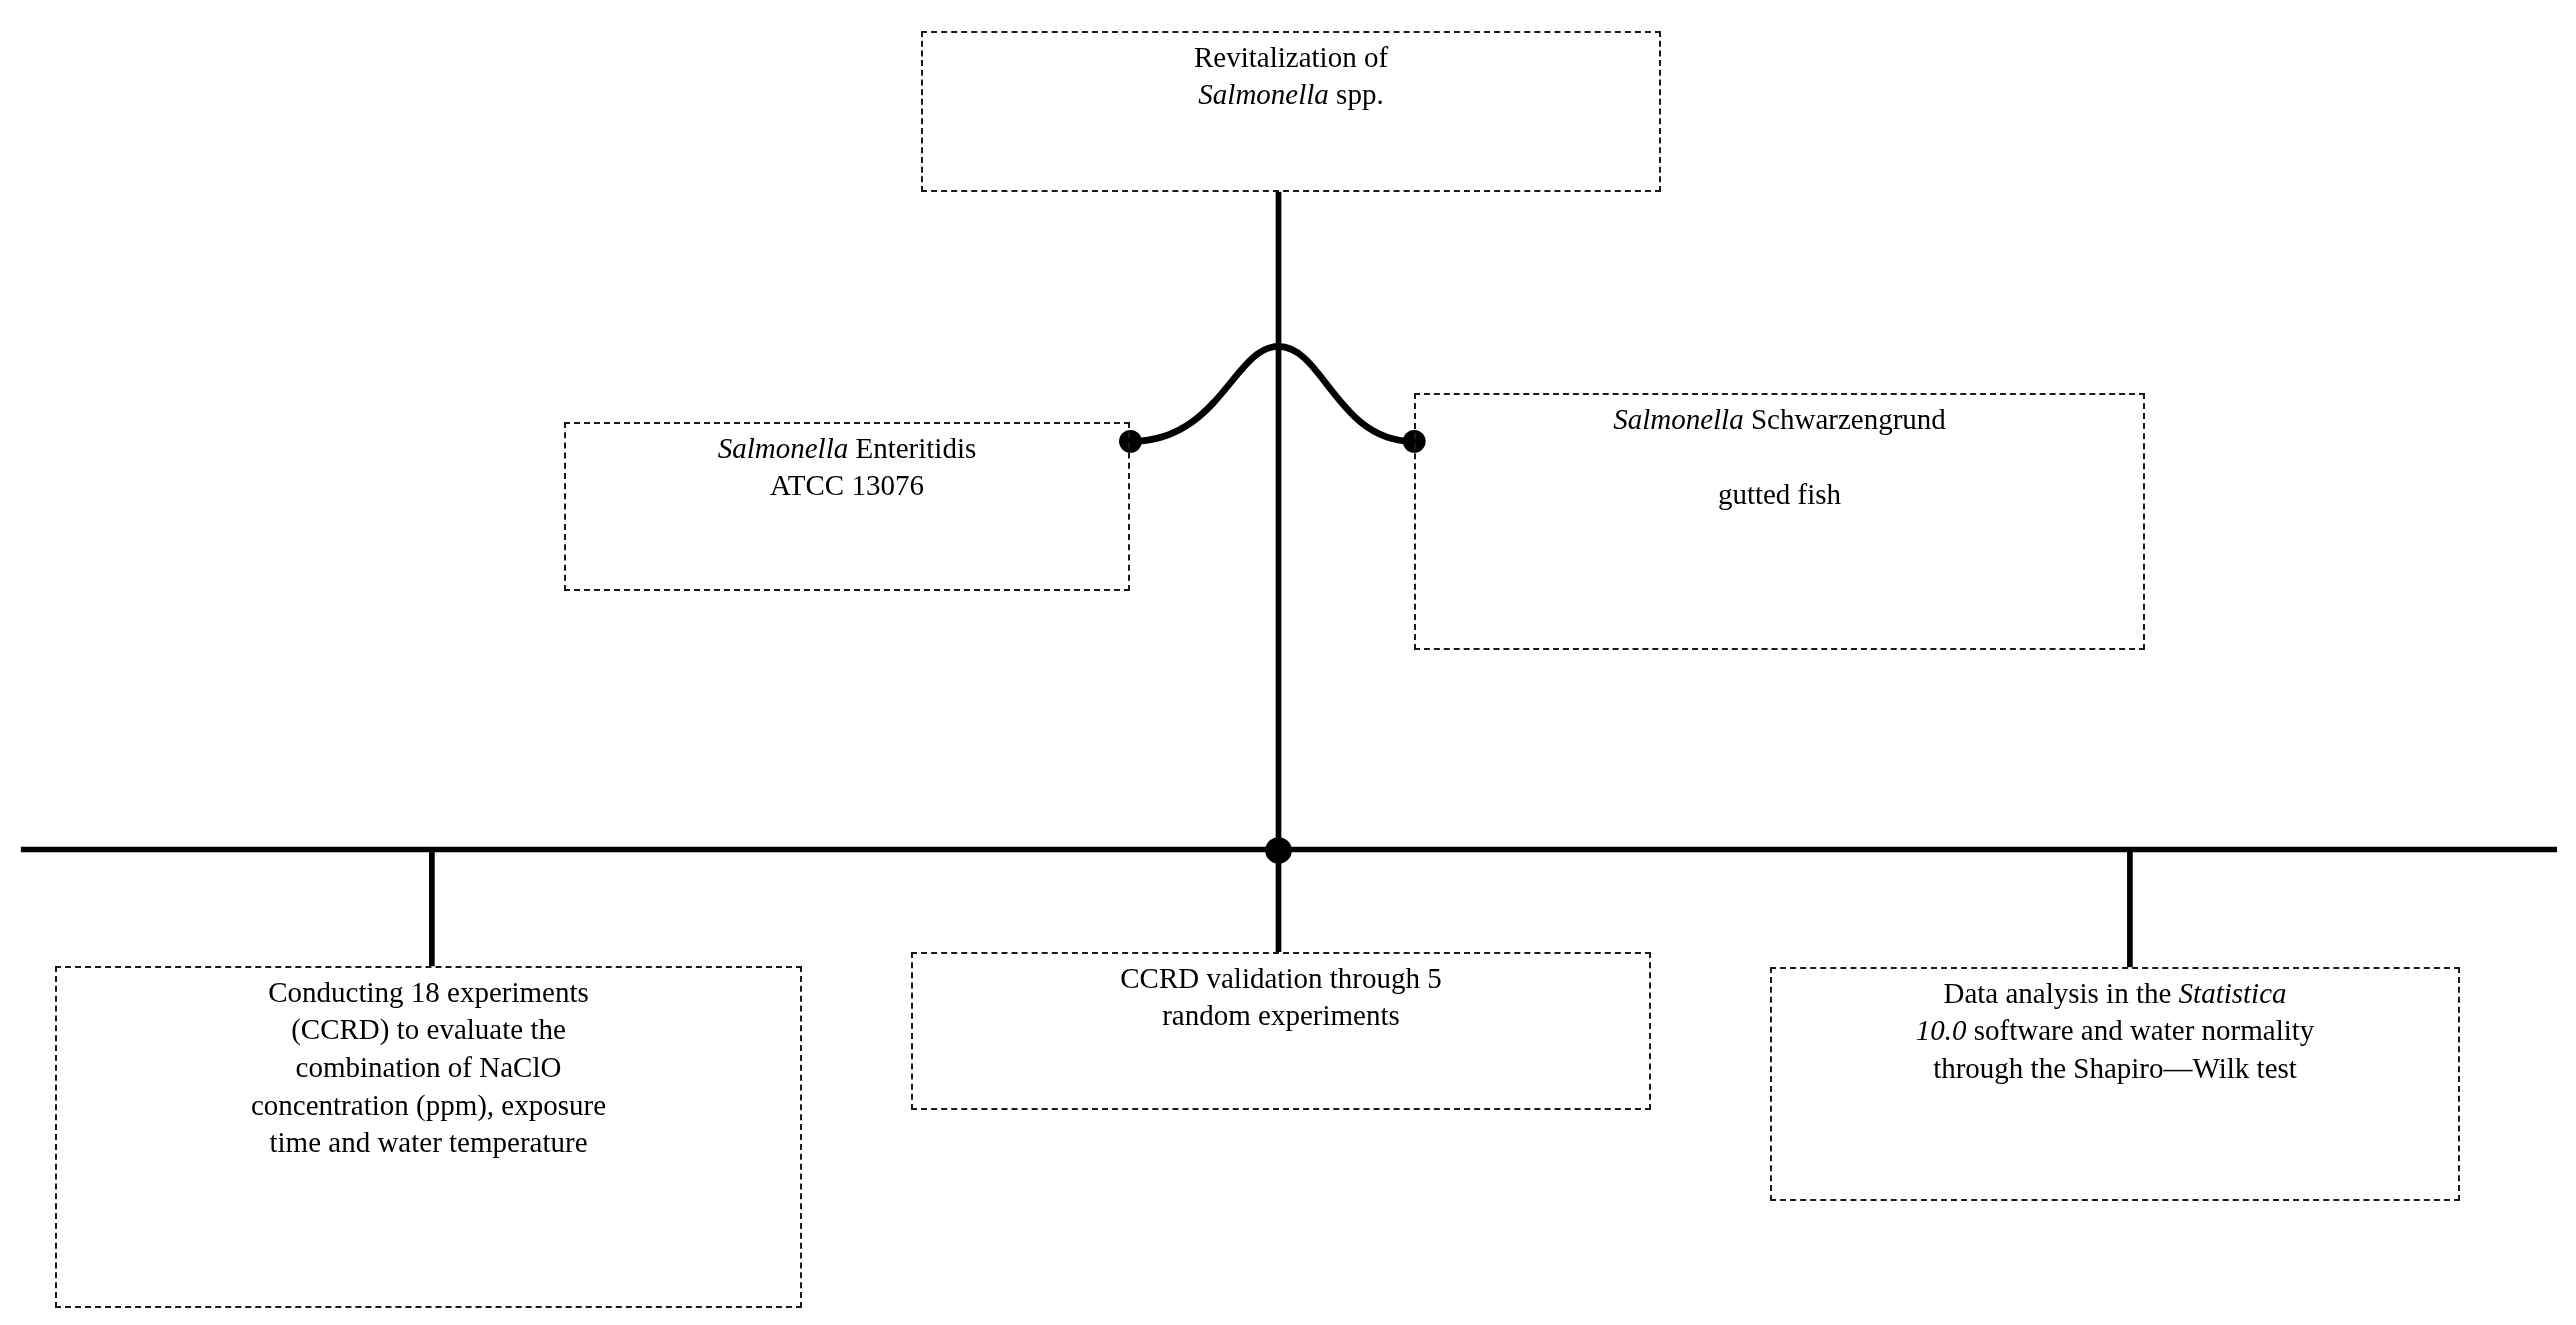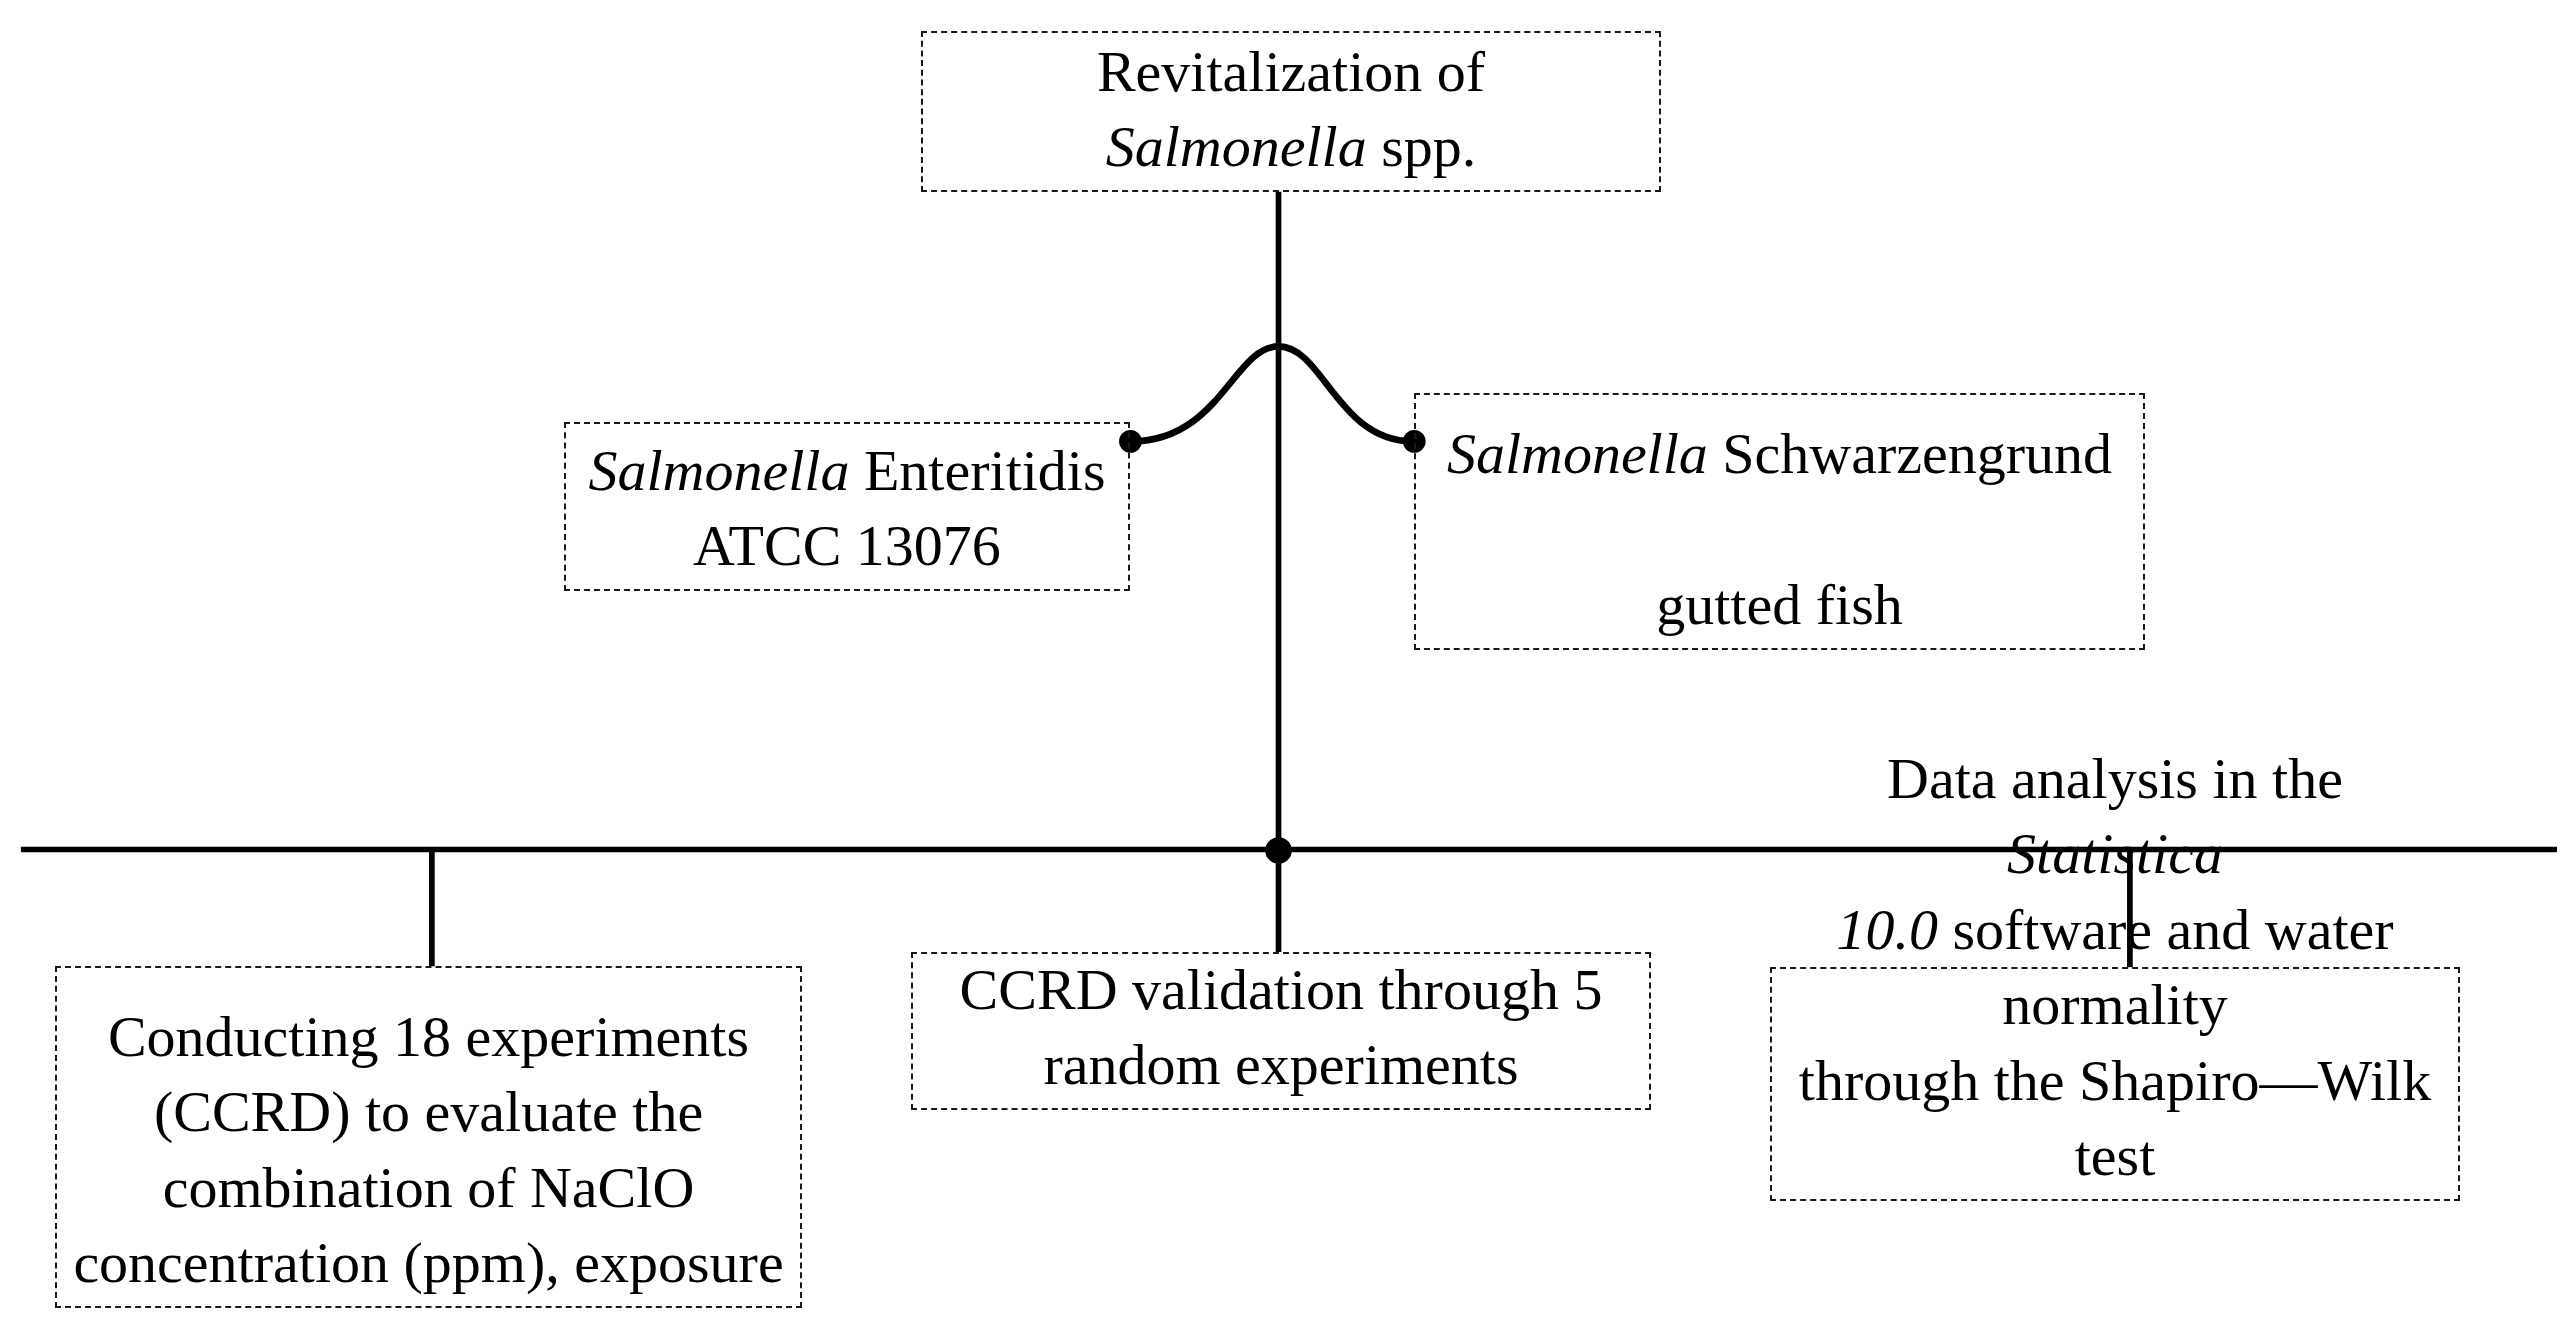--- a/index.html
+++ b/index.html
@@ -23,25 +23,25 @@
     width: 2576px;
     height: 1325px;
     pointer-events: none;
   }
   .node {
     position: absolute;
     box-sizing: border-box;
     border: 2.8px dashed #1a1a1a;
     background: transparent;
     display: flex;
-    align-items: flex-end;
+    align-items: flex-start;
     justify-content: center;
     text-align: center;
     line-height: 1.30;
-    font-size: 58px;
+    font-size: 29px;
     padding: 5.7px 13.3px;
   }
   .node .txt { display: block; width: 100%; }
   .it { font-style: italic; }
 
   
   #node-top        { left: 921px;  top: 31px;   width: 740px; height: 161px; }
   #node-enteritidis{ left: 564px;  top: 422px;  width: 566px; height: 169px; }
   #node-schwarz    { left: 1414px; top: 393px;  width: 731px; height: 257px; }
   #node-ccrd       { left: 55px;   top: 966px; width: 747px; height: 342px; }
@@ -93,20 +93,21 @@
       <span>gutted fish</span>
     </span>
   </div>
 
   <div class="node" id="node-ccrd">
     <span class="txt">
       <span>Conducting 18 experiments</span><br>
       <span>(CCRD) to evaluate the</span><br>
       <span>combination of NaClO</span><br>
       <span>concentration (ppm), exposure</span><br>
+      <span>time and water temperature</span>
     </span>
   </div>
 
   <div class="node" id="node-validation">
     <span class="txt">
       <span>CCRD validation through 5</span><br>
       <span>random experiments</span>
     </span>
   </div>
 

